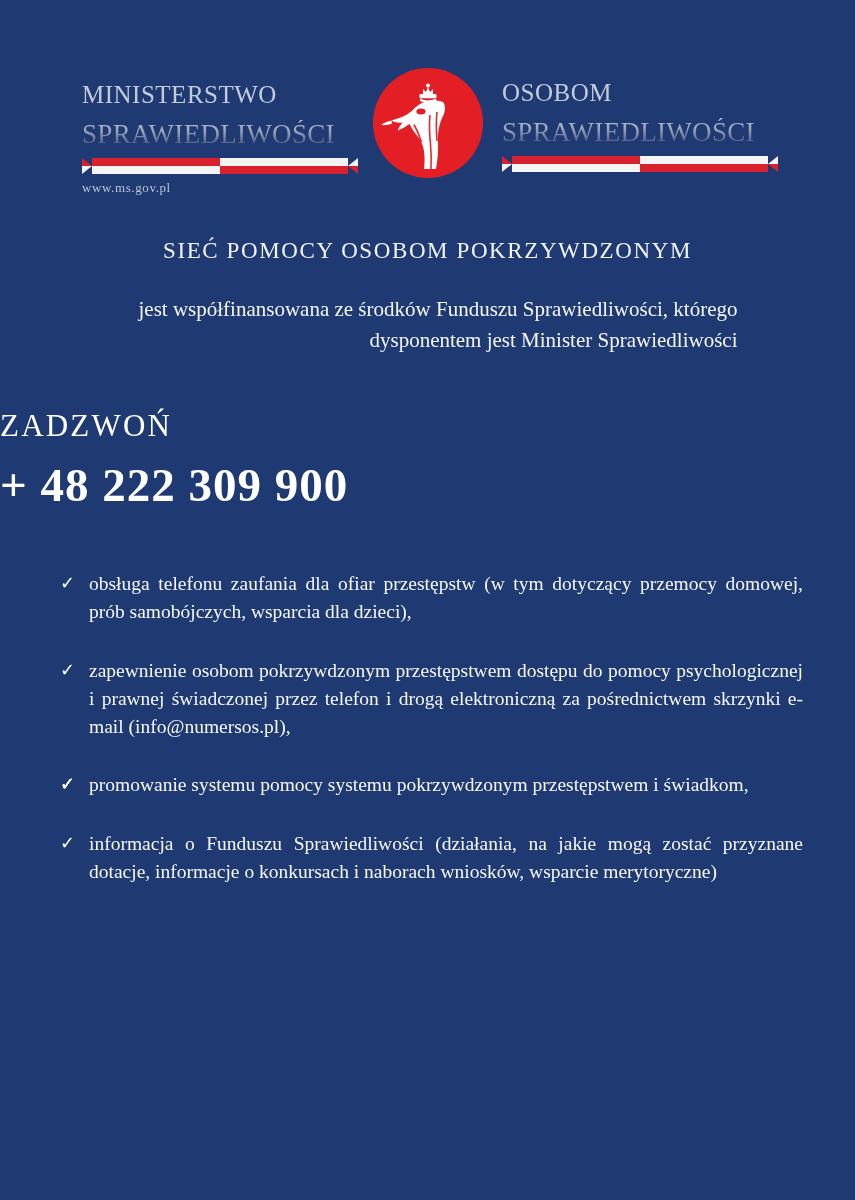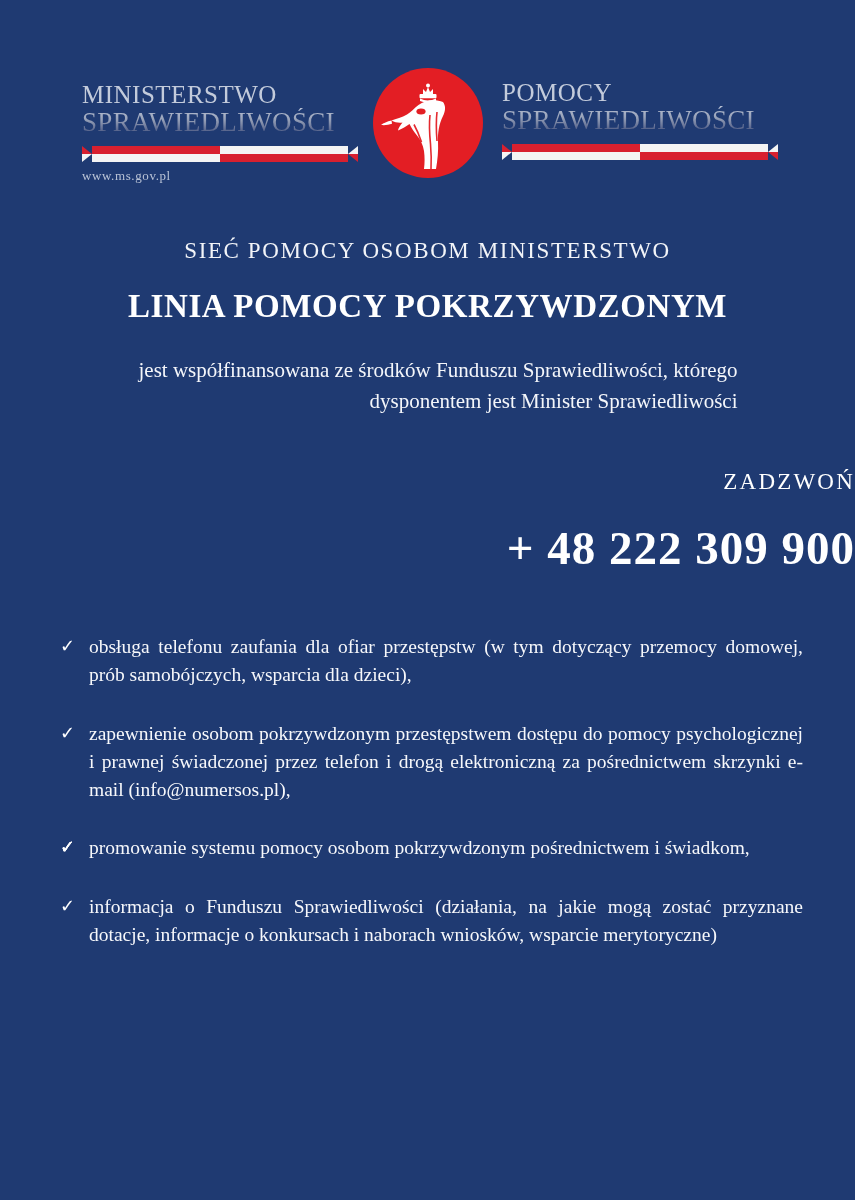--- a/index.html
+++ b/index.html
@@ -47,20 +47,21 @@
   .lockup-line2 {
     font-size: 27px;
     letter-spacing: 0.3px;
     line-height: 1.05;
     white-space: nowrap;
     background: linear-gradient(to bottom, #b9c2d4 0%, #8d98b0 45%, #5b6party 60%, #45527a 100%);
     background: linear-gradient(to bottom, #b9c2d4 0%, #97a1b8 40%, #5d6a90 75%, #45527d 100%);
     -webkit-background-clip: text;
     background-clip: text;
     color: transparent;
+    margin-top: 12px;
   }
   .lockup-right .lockup-line1 { font-size: 25px; }
   .lockup-right .lockup-line2 { font-size: 27px; }
 
   
   .ribbon {
     position: relative;
     width: 276px;
     height: 17px;
     margin-top: 9px;
@@ -137,32 +138,32 @@
   .subtitle {
     margin: 30px auto 0 auto;
     width: 620px;
     font-size: 21px;
     line-height: 1.48;
     text-align: right;
     color: #f4f6fa;
   }
 
   .cta-word {
-    text-align: right;
-    font-size: 23px;
+    text-align: left;
+    font-size: 31px;
     letter-spacing: 2.2px;
     margin-top: 52px;
     color: #ffffff;
   }
   .cta-number {
-    text-align: right;
+    text-align: left;
     font-size: 47px;
     font-weight: bold;
     letter-spacing: 1px;
-    margin-top: 26px;
+    margin-top: 14px;
     color: #ffffff;
   }
 
   
   .bullets {
     margin: 58px 0 0 0;
     padding: 0 52px 0 56px;
     list-style: none;
   }
   .bullet {
@@ -241,41 +242,40 @@
 
       <g stroke="#e31e24" stroke-width="1.6" fill="none" opacity="0.95">
         <path d="M57 47 C56 56 56.5 66 57.5 76 C58.2 84 58.4 93 58 101"></path>
         <path d="M64 44 C63 53 63.2 63 64 73"></path>
         <path d="M41 56.5 C44 62 46.5 68 48.5 74"></path>
       </g>
     </svg>
   </div>
 
   <div class="lockup-right">
-    <div class="lockup-line1">POMOCY</div>
+    <div class="lockup-line1">OSOBOM</div>
     <div class="lockup-line2">SPRAWIEDLIWOŚCI</div>
     <div class="ribbon">
       <div class="ribbon-half left">
         <div class="ribbon-stripe s-top"></div>
         <div class="ribbon-stripe s-bot"></div>
         <div class="notch"></div>
       </div>
       <div class="ribbon-half right">
         <div class="ribbon-stripe s-top"></div>
         <div class="ribbon-stripe s-bot"></div>
         <div class="notch"></div>
       </div>
     </div>
   </div>
 
 </div>
 
 <div class="headline-block">
-  <div class="kicker">SIEĆ POMOCY OSOBOM MINISTERSTWO</div>
-  <div class="title">LINIA POMOCY POKRZYWDZONYM</div>
+  <div class="kicker">SIEĆ POMOCY OSOBOM POKRZYWDZONYM</div>
 </div>
 
 <div class="subtitle">jest współfinansowana ze środków Funduszu Sprawiedliwości, którego dysponentem jest Minister Sprawiedliwości</div>
 
 <div class="cta-word">ZADZWOŃ</div>
 <div class="cta-number">+ 48 222 309 900</div>
 
 <ul class="bullets">
   <li class="bullet">
     <span class="check">✓</span>
@@ -286,19 +286,19 @@
     <span>zapewnienie osobom pokrzywdzonym przestępstwem dostępu do pomocy psychologicznej i prawnej świadczonej przez telefon i drogą elektroniczną za pośrednictwem skrzynki e-mail (info@numersos.pl),</span>
   </li>
   <li class="bullet">
     <span class="check">✓</span>
   </li>
   <li class="bullet">
     <span class="check">✓</span>
   </li>
   <li class="bullet">
     <span class="check">✓</span>
-    <span>promowanie systemu pomocy osobom pokrzywdzonym pośrednictwem i świadkom,</span>
+    <span>promowanie systemu pomocy systemu pokrzywdzonym przestępstwem i świadkom,</span>
   </li>
   <li class="bullet">
     <span class="check">✓</span>
     <span>informacja o Funduszu Sprawiedliwości (działania, na jakie mogą zostać przyznane dotacje, informacje o konkursach i naborach wniosków, wsparcie merytoryczne)</span>
   </li>
 </ul>
 
 </body></html>

